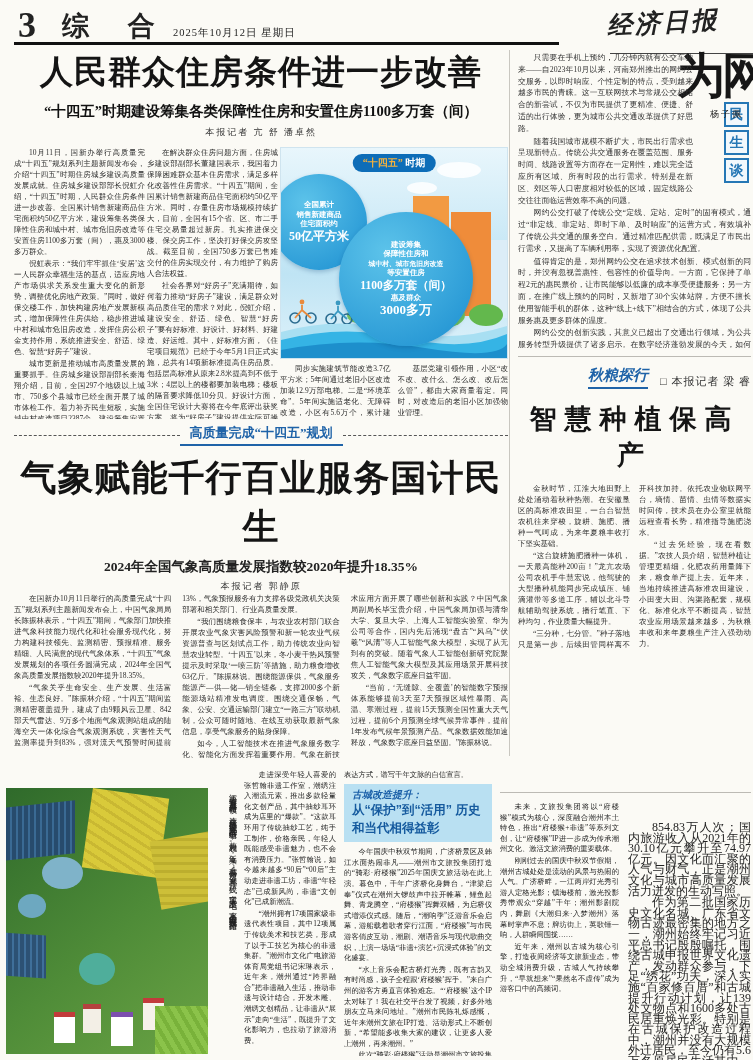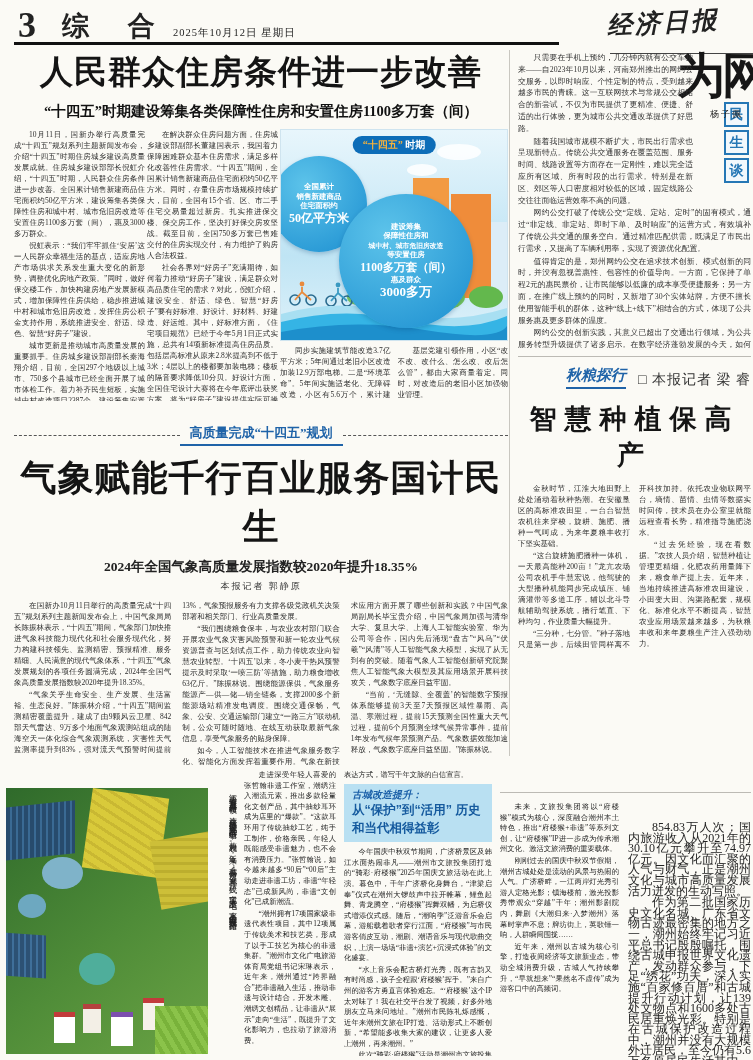--- a/index.html
+++ b/index.html
@@ -62,34 +62,34 @@
   .ms{position:absolute;left:518px;top:52px;width:233px;height:296px;overflow:hidden;}
   .ms .txt{font-size:7.8px;line-height:11.8px;color:#333;}
   .ms .txt p:nth-child(-n+2){margin-right:58px;}
   .ms-author{position:absolute;right:10px;top:108px;font-size:9px;letter-spacing:2px;color:#222;}
   .rule-ms{position:absolute;left:518px;top:356px;width:233px;height:1px;background:#bcbab4;}
   
   .ql{position:absolute;left:518px;top:366px;width:233px;}
   .ql-head{display:flex;align-items:flex-end;justify-content:flex-end;}
   .ql-label{font-size:15px;font-weight:900;font-style:italic;color:#1f63a8;
             border-bottom:2.5px solid #1f63a8;padding-bottom:2px;}
-  .ql-by{font-size:14px;color:#333;letter-spacing:1px;padding-left:12px;}
+  .ql-by{font-size:11px;color:#333;letter-spacing:1px;padding-left:12px;}
   .ql-h1{font-size:27px;font-weight:900;text-align:center;letter-spacing:8px;margin-top:12px;color:#151515;}
   .ql-body{margin-top:10px;column-count:2;column-gap:9px;height:316px;overflow:hidden;}
   
   .a2{position:absolute;left:14px;top:424px;width:494px;}
   .banner{display:flex;align-items:center;}
   .banner .dash{flex:1;border-top:1.5px dashed #555;}
   .banner .lbl{font-size:13px;font-weight:900;color:#1f63a8;padding:0 10px 2px;
                border-bottom:2px solid #1f63a8;}
   .a2 .h1{font-size:36px;font-weight:900;font-family:"Liberation Sans",sans-serif;text-align:center;
           letter-spacing:1px;margin-top:8px;color:#141414;}
   .a2 .h2{font-size:13.5px;font-weight:700;text-align:center;margin-top:6px;}
   .a2 .by{font-size:9px;text-align:center;margin-top:4px;letter-spacing:2px;color:#333;}
-  .a2-body{margin-top:7px;column-count:3;column-gap:11px;height:212px;overflow:hidden;}
+  .a2-body{column-count:3;column-gap:11px;height:212px;overflow:hidden;}
   
   .photo{position:absolute;left:6px;top:788px;width:202px;height:266px;overflow:hidden;
          background:linear-gradient(140deg,#2f6a2b,#4f8c38 55%,#6aa344);}
   .ph{position:absolute;}
   .caption{position:absolute;left:212px;top:788px;width:26px;height:266px;writing-mode:vertical-rl;
            font-size:8px;line-height:12px;letter-spacing:1px;color:#222;overflow:hidden;}
   .bcolA{position:absolute;left:244px;top:770px;width:92px;height:286px;overflow:hidden;font-size:7.3px;line-height:10.6px;}
   .bcolB{position:absolute;left:344px;top:770px;width:148px;height:286px;overflow:hidden;font-size:7.3px;line-height:10.6px;}
   .bluebox{background:#b9e0f2;padding:6px 8px;margin:3px 0 5px;}
   .bluebox .lbl{font-size:10px;font-weight:700;font-style:italic;color:#1a5fa8;margin:0;}
@@ -113,20 +113,21 @@
   <div class="bigchars">为网</div>
   <div class="vchars">
       <p>民</p>
       <p>生</p>
       <p>谈</p>
     </div>
 
   <div class="a1">
     <div class="h1">人民群众住房条件进一步改善</div>
     <div class="h2">“十四五”时期建设筹集各类保障性住房和安置住房1100多万套（间）</div>
+    <div class="by">本报记者 亢 舒 潘卓然</div>
     <div class="a1cols">
       <div class="a1col txt small">
           <p>10月11日，国新办举行高质量完成“十四五”规划系列主题新闻发布会，介绍“十四五”时期住房城乡建设高质量发展成就。住房城乡建设部部长倪虹介绍，“十四五”时期，人民群众住房条件进一步改善。全国累计销售新建商品住宅面积约50亿平方米，建设筹集各类保障性住房和城中村、城市危旧房改造等安置住房1100多万套（间），惠及3000多万群众。</p>
           <p>倪虹表示：“我们牢牢抓住‘安居’这一人民群众幸福生活的基点，适应房地产市场供求关系发生重大变化的新形势，调整优化房地产政策。”同时，做好保交楼工作，加快构建房地产发展新模式，增加保障性住房供给，稳步推进城中村和城市危旧房改造，发挥住房公积金支持作用，系统推进安全、舒适、绿色、智慧“好房子”建设。</p>
           <p>城市更新是推动城市高质量发展的重要抓手。住房城乡建设部副部长秦海翔介绍，目前，全国297个地级以上城市、750多个县城市已经全面开展了城市体检工作。着力补齐民生短板，实施城中村改造项目2387个，建设筹集安置住房250多万套；启动城市危旧房改造100多万套（间）；累计改造城镇老旧小区28万个、4000多万户，惠及1.1亿居民。坚持抓好城市的“里子工程”，累计改造各类地下管网84万公里。改造老旧街区6500多个，老旧厂区700多个。</p>
         </div>
       <div class="a1col txt small">
           <p>在解决群众住房问题方面，住房城乡建设部副部长董建国表示，我国着力保障困难群众基本住房需求，满足多样化改善性住房需求。“十四五”期间，全国累计销售新建商品住宅面积约50亿平方米。同时，存量住房市场规模持续扩大，目前，全国有15个省、区、市二手住宅交易量超过新房。扎实推进保交楼、保交房工作，坚决打好保交房攻坚战。截至目前，全国750多万套已售难交付的住房实现交付，有力维护了购房人合法权益。</p>
           <p>社会各界对“好房子”充满期待，如何着力推动“好房子”建设，满足群众对高品质住宅的需求？对此，倪虹介绍，建设安全、舒适、绿色、智慧“好房子”要有好标准、好设计、好材料、好建造、好运维。其中，好标准方面，《住宅项目规范》已经于今年5月1日正式实施，总共有14项新标准提高住房品质。包括层高标准从原来2.8米提高到不低于3米；4层以上的楼都要加装电梯；楼板的隔音要求降低10分贝。好设计方面，全国住宅设计大赛将在今年底评出获奖方案，将为“好房子”建设提供实际可操作方案。</p>
         </div>

